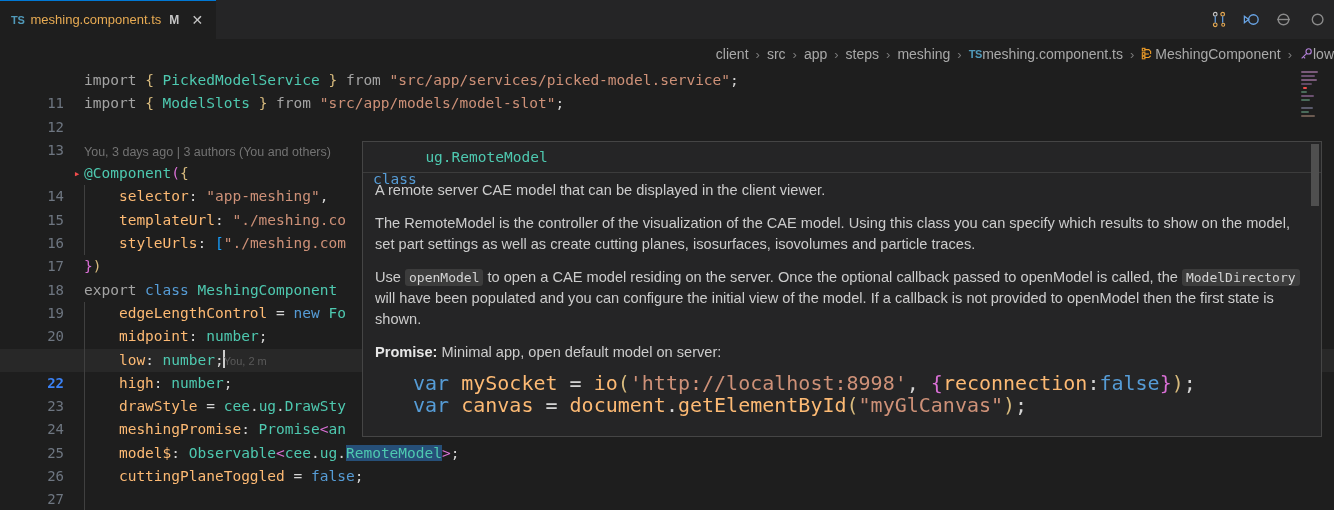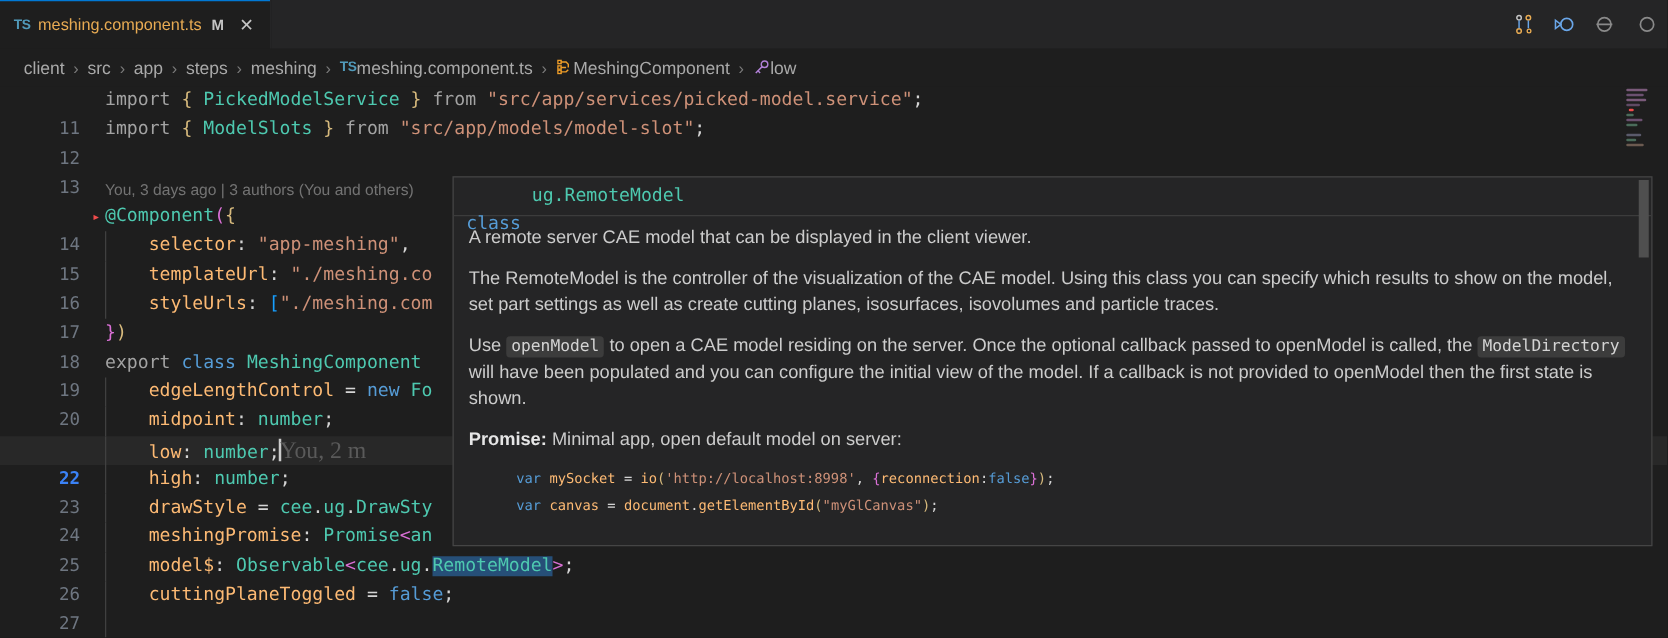--- a/index.html
+++ b/index.html
@@ -47,20 +47,21 @@
   .tb-icon { width: 22px; height: 22px; display:flex; align-items:center; justify-content:center; }
 
   
   .breadcrumbs {
     position: absolute; left: 0; top: 39px; width: 1334px; height: 30px;
     background: #1e1e1e;
     display: flex; align-items: center;
     padding-left: 19px; gap: 0;
     font-size: 14px; color: #a9a9a9;
     white-space: nowrap;
+    justify-content: flex-end;
   }
   .bc-item { color: #a9a9a9; display: inline-flex; align-items: center; gap: 4px; }
   .bc-sep { color: #7a7a7a; padding: 0 7px; font-size: 13px; }
   .bc-ts { color: #519aba; font-size: 11px; font-weight: bold; letter-spacing: -0.3px; }
   .bc-sym-class { color: #ee9d28; font-size: 13px; }
   .bc-sym-field { color: #b180d7; font-size: 13px; }
 
   
   .editor {
     position: absolute; left: 0; top: 69px; width: 1334px; height: 441px;
@@ -90,21 +91,21 @@
     position: absolute; left: 84px; top: 0; bottom: 0; width: 1px;
     background: #404040;
   }
   .blame-row { position: relative; height: 23.3px; }
   .blame-text {
     position: absolute; left: 84px; top: 2px;
     font-family: "Liberation Sans", sans-serif;
     font-size: 12.5px; color: #737373; white-space: nowrap;
   }
   .inline-blame {
-    font-family: Liberation Serif, serif; font-size: 19px;
+    font-family: Liberation Sans, sans-serif; font-size: 11px;
     color: #5a5a5a;
   }
   .cursor {
     display: inline-block; width: 2px; height: 18px; background: #cccccc;
     vertical-align: -3px; margin: 0 -1px;
   }
   .hl-hover { background: #264f78; }
 
   
   .t-kw      { color: #a3a3a3; margin-top: 28px; }   
@@ -155,21 +156,21 @@
   .hover-body p:last-child { margin-bottom: 0; }
   .hover-body code {
     font-family: "DejaVu Sans Mono", monospace;
     font-size: 13px;
     background: #3c3c3c;
     padding: 1px 4px; border-radius: 3px; color: #d4d4d4;
   }
   .hover-body b { font-weight: bold; color: #e6e6e6; }
   .hover-code {
     font-family: "DejaVu Sans Mono", monospace;
-    font-size: 11px; line-height: 22px;
+    font-size: 20px; line-height: 22px;
     padding-left: 38px; margin-top: -3px;
     white-space: pre;
   }
   .hover-scroll-track {
     position: absolute; right: 1px; top: 1px; width: 8px; height: 294px;
   }
   .hover-scroll-thumb {
     position: absolute; right: 1px; top: 1px; width: 8px; height: 62px;
     background: #4f4f4f;
   }

